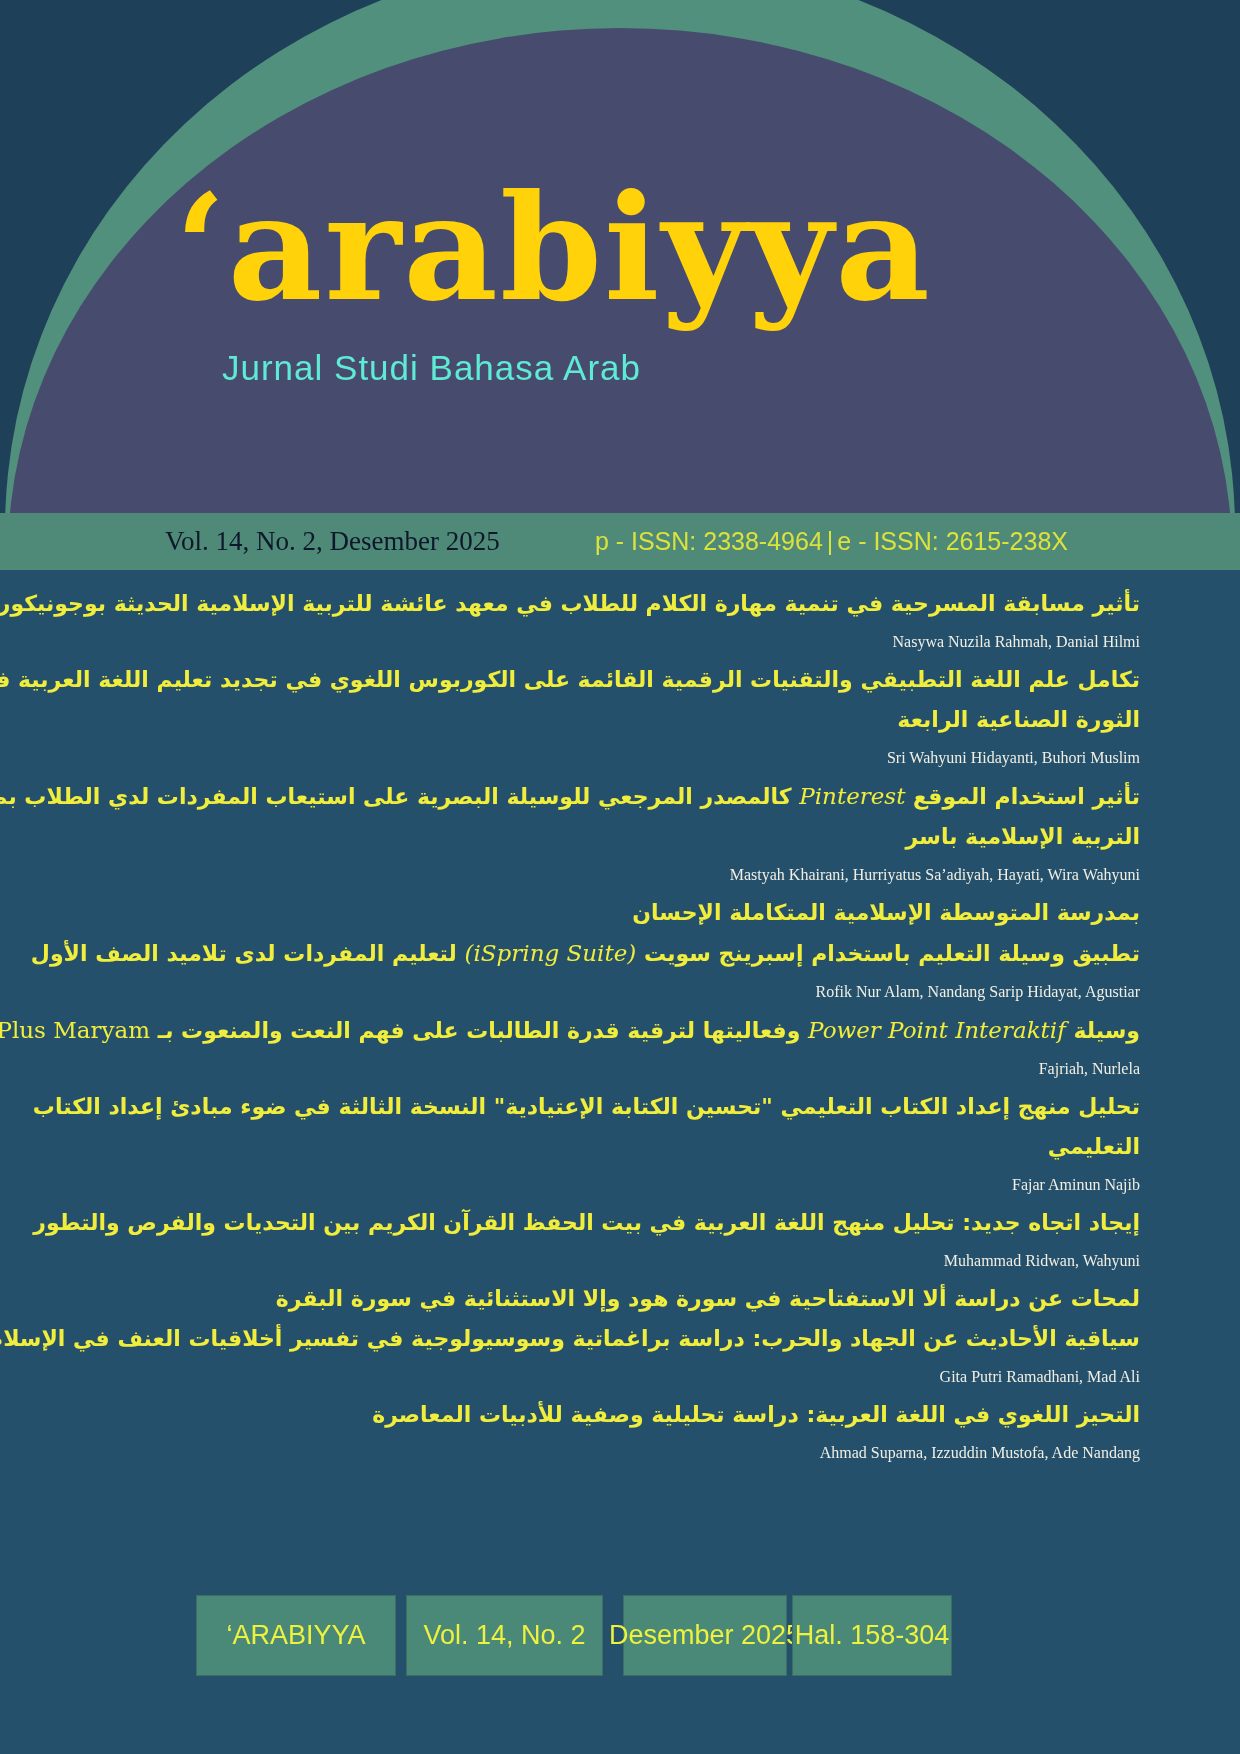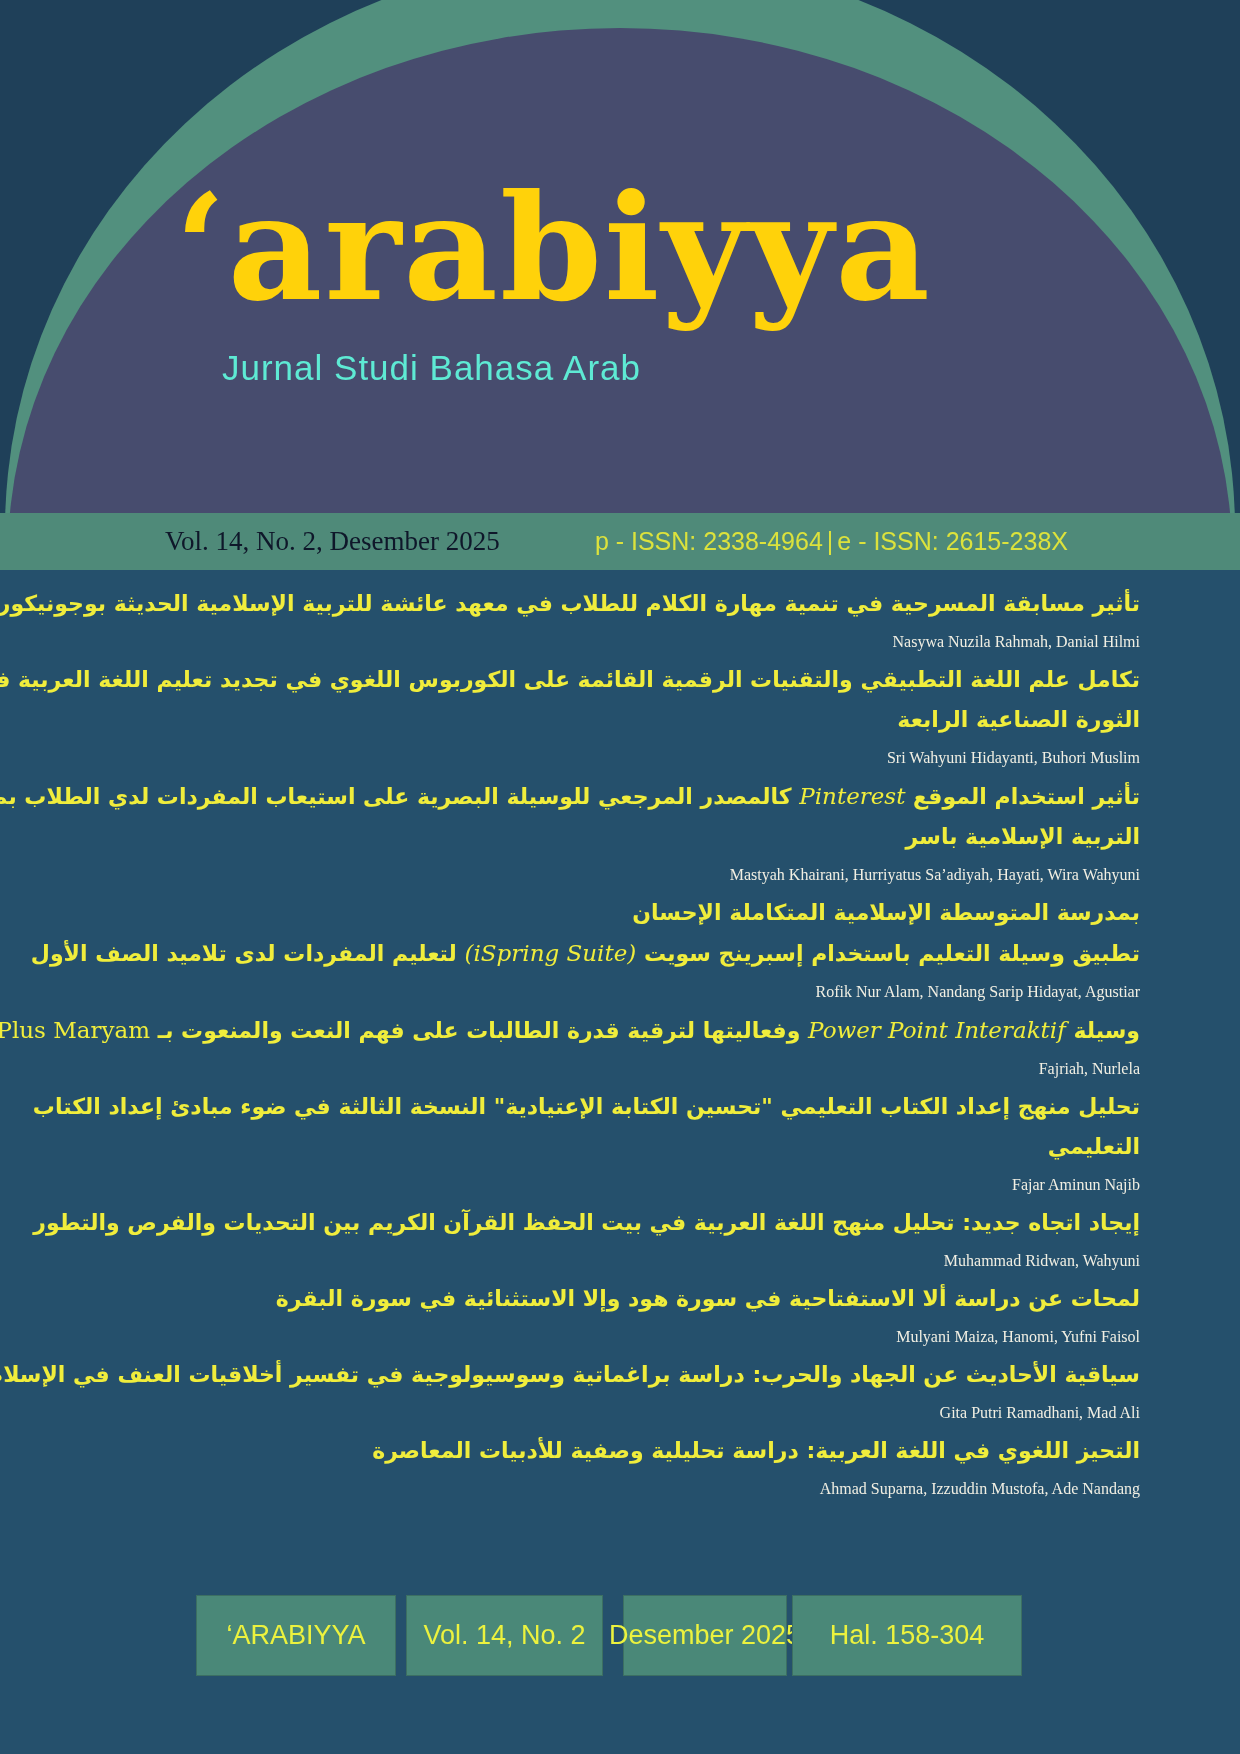--- a/index.html
+++ b/index.html
@@ -50,21 +50,21 @@
   
   .footer-strip{position:absolute;top:1595px;left:196px;display:flex;}
   .footer-cell{
     height:81px;background:#4A8878;border:1px solid rgba(0,0,0,0.18);box-sizing:border-box;
     display:flex;align-items:center;justify-content:center;
     color:#ECF23E;font-size:27px;white-space:nowrap;
   }
   .footer-cell:nth-child(1){width:200px;margin-right:10px;}
   .footer-cell:nth-child(2){width:197px;margin-right:20px;}
   .footer-cell:nth-child(3){width:164px;margin-right:5px;}
-  .footer-cell:nth-child(4){width:230px;}
+  .footer-cell:nth-child(4){width:160px;}
 </style>
 </head>
 <body>
 
 <div class="top-section">
   <div class="arch-outer"></div>
   <div class="arch-inner"></div>
   <div class="logo-text">‘arabiyya</div>
   <div class="logo-subtitle">Jurnal Studi Bahasa Arab</div>
 </div>
@@ -106,21 +106,20 @@
       <div class="title-line" dir="rtl"><span class="seg-ar">تحليل منهج إعداد الكتاب التعليمي "تحسين الكتابة الإعتيادية" النسخة الثالثة في ضوء مبادئ إعداد الكتاب</span></div>
       <div class="title-line" dir="rtl"><span class="seg-ar">التعليمي</span></div>
       <div class="authors-line">Fajar Aminun Najib</div>
     </div>
     <div class="article">
       <div class="title-line" dir="rtl"><span class="seg-ar">إيجاد اتجاه جديد: تحليل منهج اللغة العربية في بيت الحفظ القرآن الكريم  بين التحديات والفرص والتطور</span></div>
       <div class="authors-line">Muhammad Ridwan, Wahyuni</div>
     </div>
     <div class="article">
       <div class="title-line" dir="rtl"><span class="seg-ar">لمحات عن دراسة ألا الاستفتاحية في سورة هود وإلا الاستثنائية في سورة البقرة</span></div>
-      <div class="authors-line">Mulyani Maiza, Hanomi, Yufni Faisol</div>
     </div>
     <div class="article">
       <div class="title-line" dir="rtl"><span class="seg-ar">سياقية الأحاديث عن الجهاد والحرب: دراسة براغماتية وسوسيولوجية في تفسير أخلاقيات العنف في الإسلام</span></div>
       <div class="authors-line">Gita Putri Ramadhani, Mad Ali</div>
     </div>
     <div class="article">
       <div class="title-line" dir="rtl"><span class="seg-ar">التحيز اللغوي في اللغة العربية: دراسة تحليلية وصفية للأدبيات المعاصرة</span></div>
       <div class="authors-line">Ahmad Suparna, Izzuddin Mustofa, Ade Nandang</div>
     </div>
   </div>

